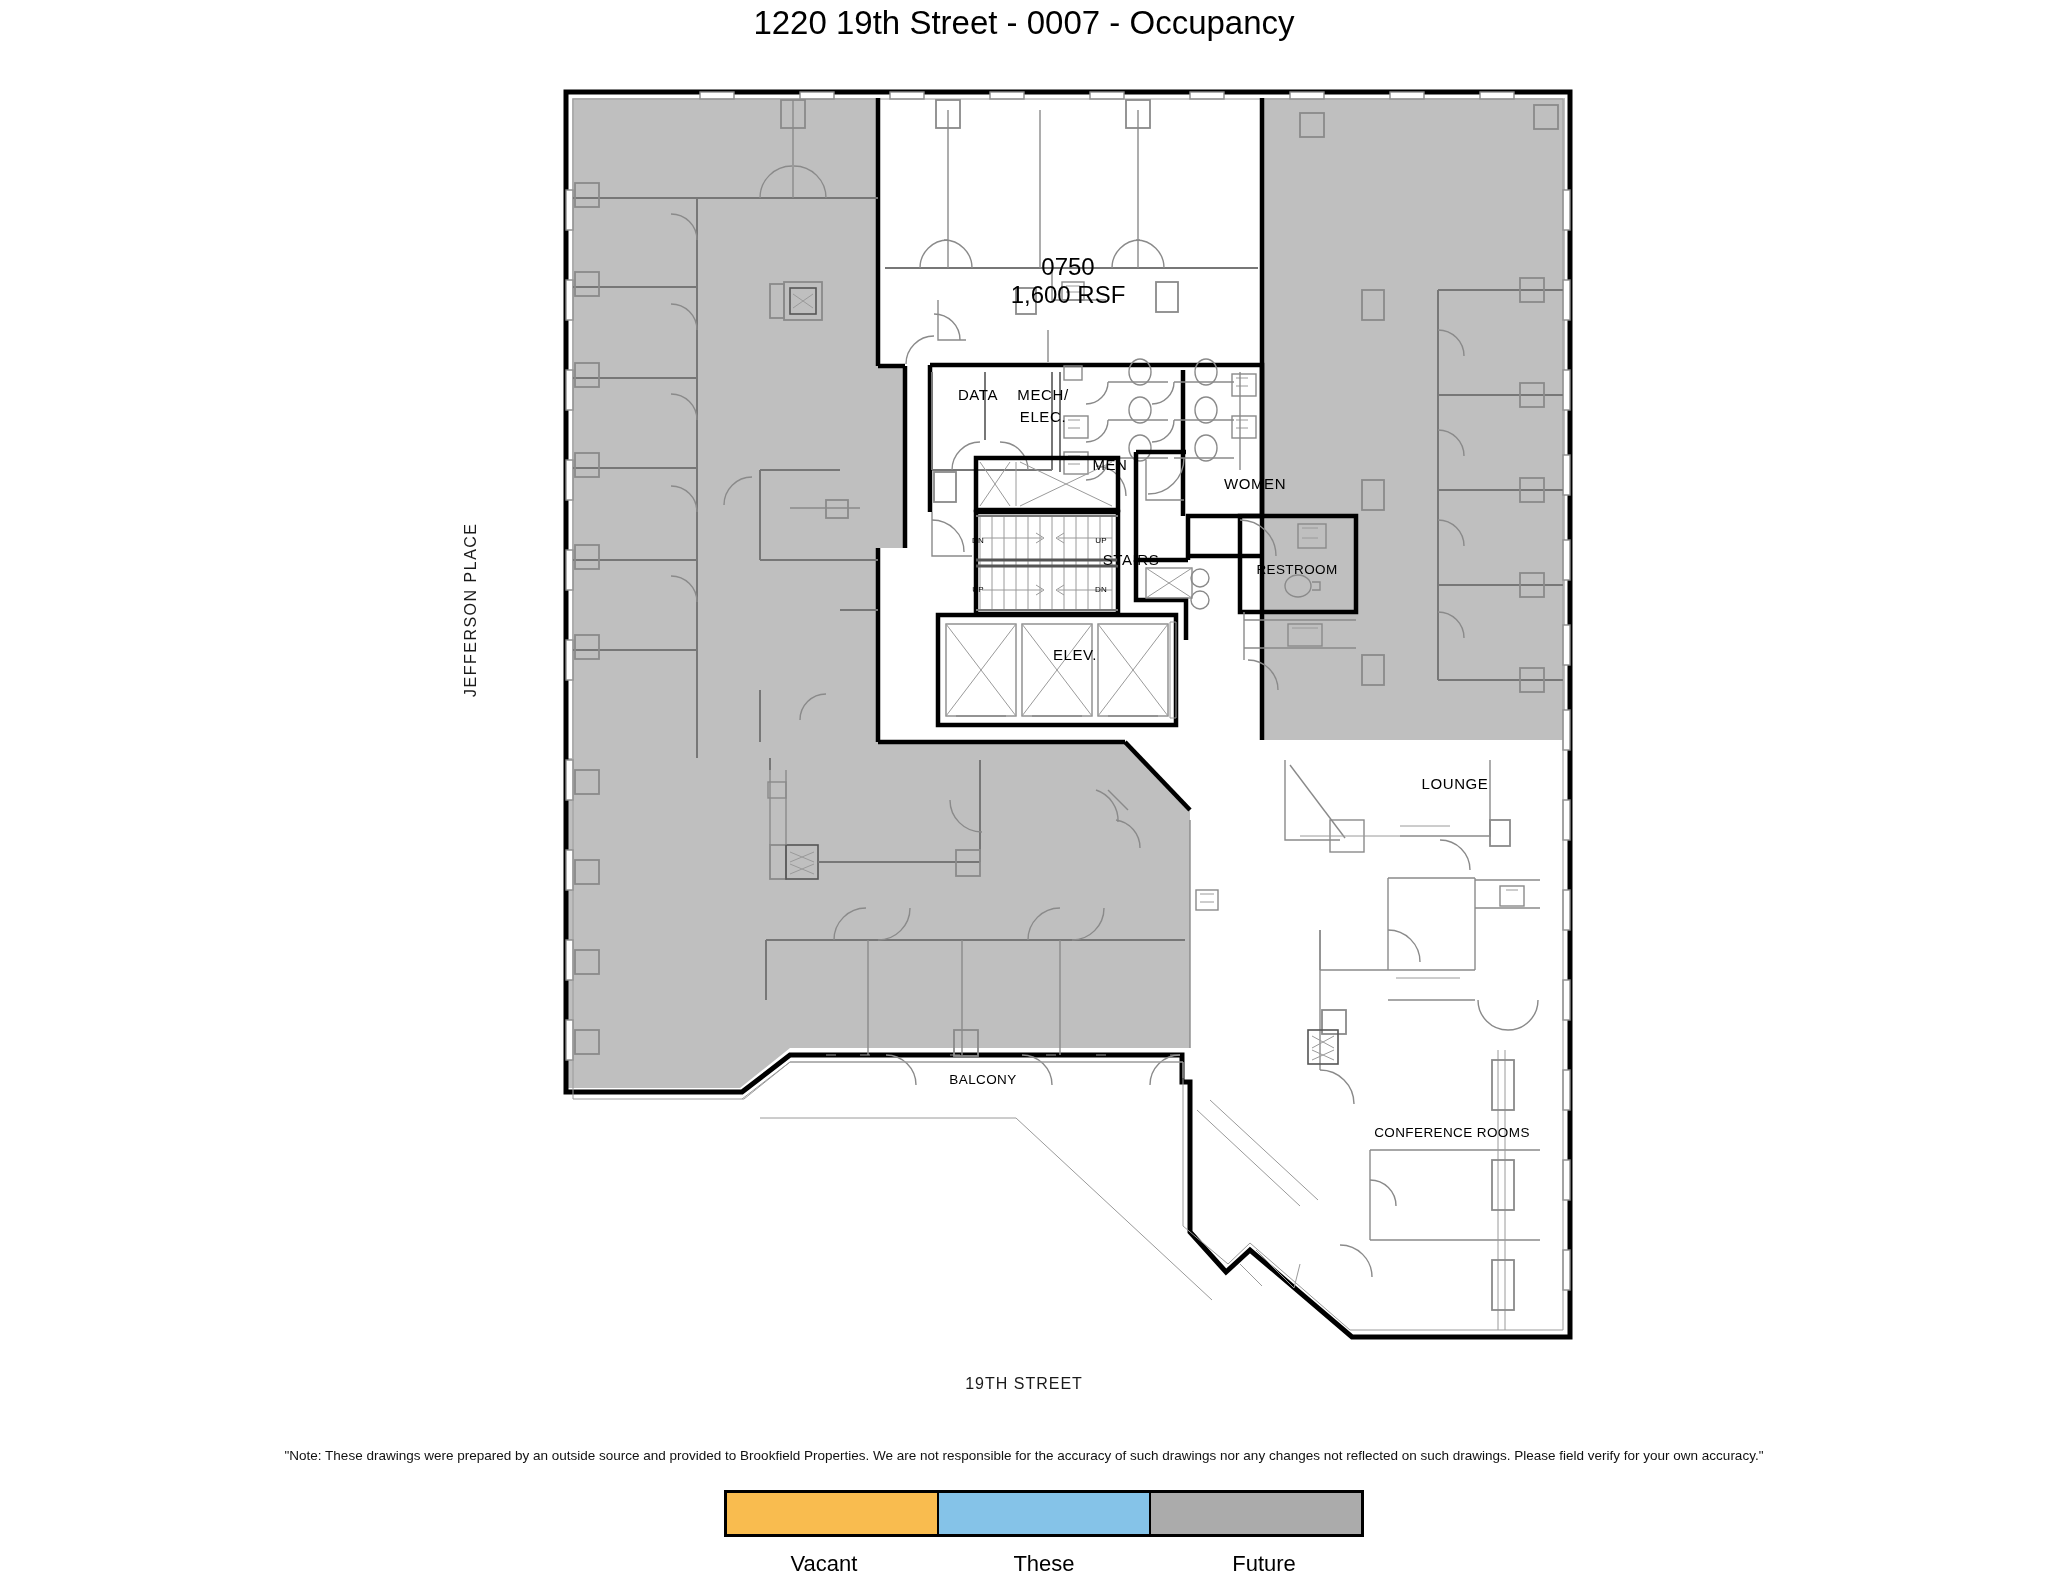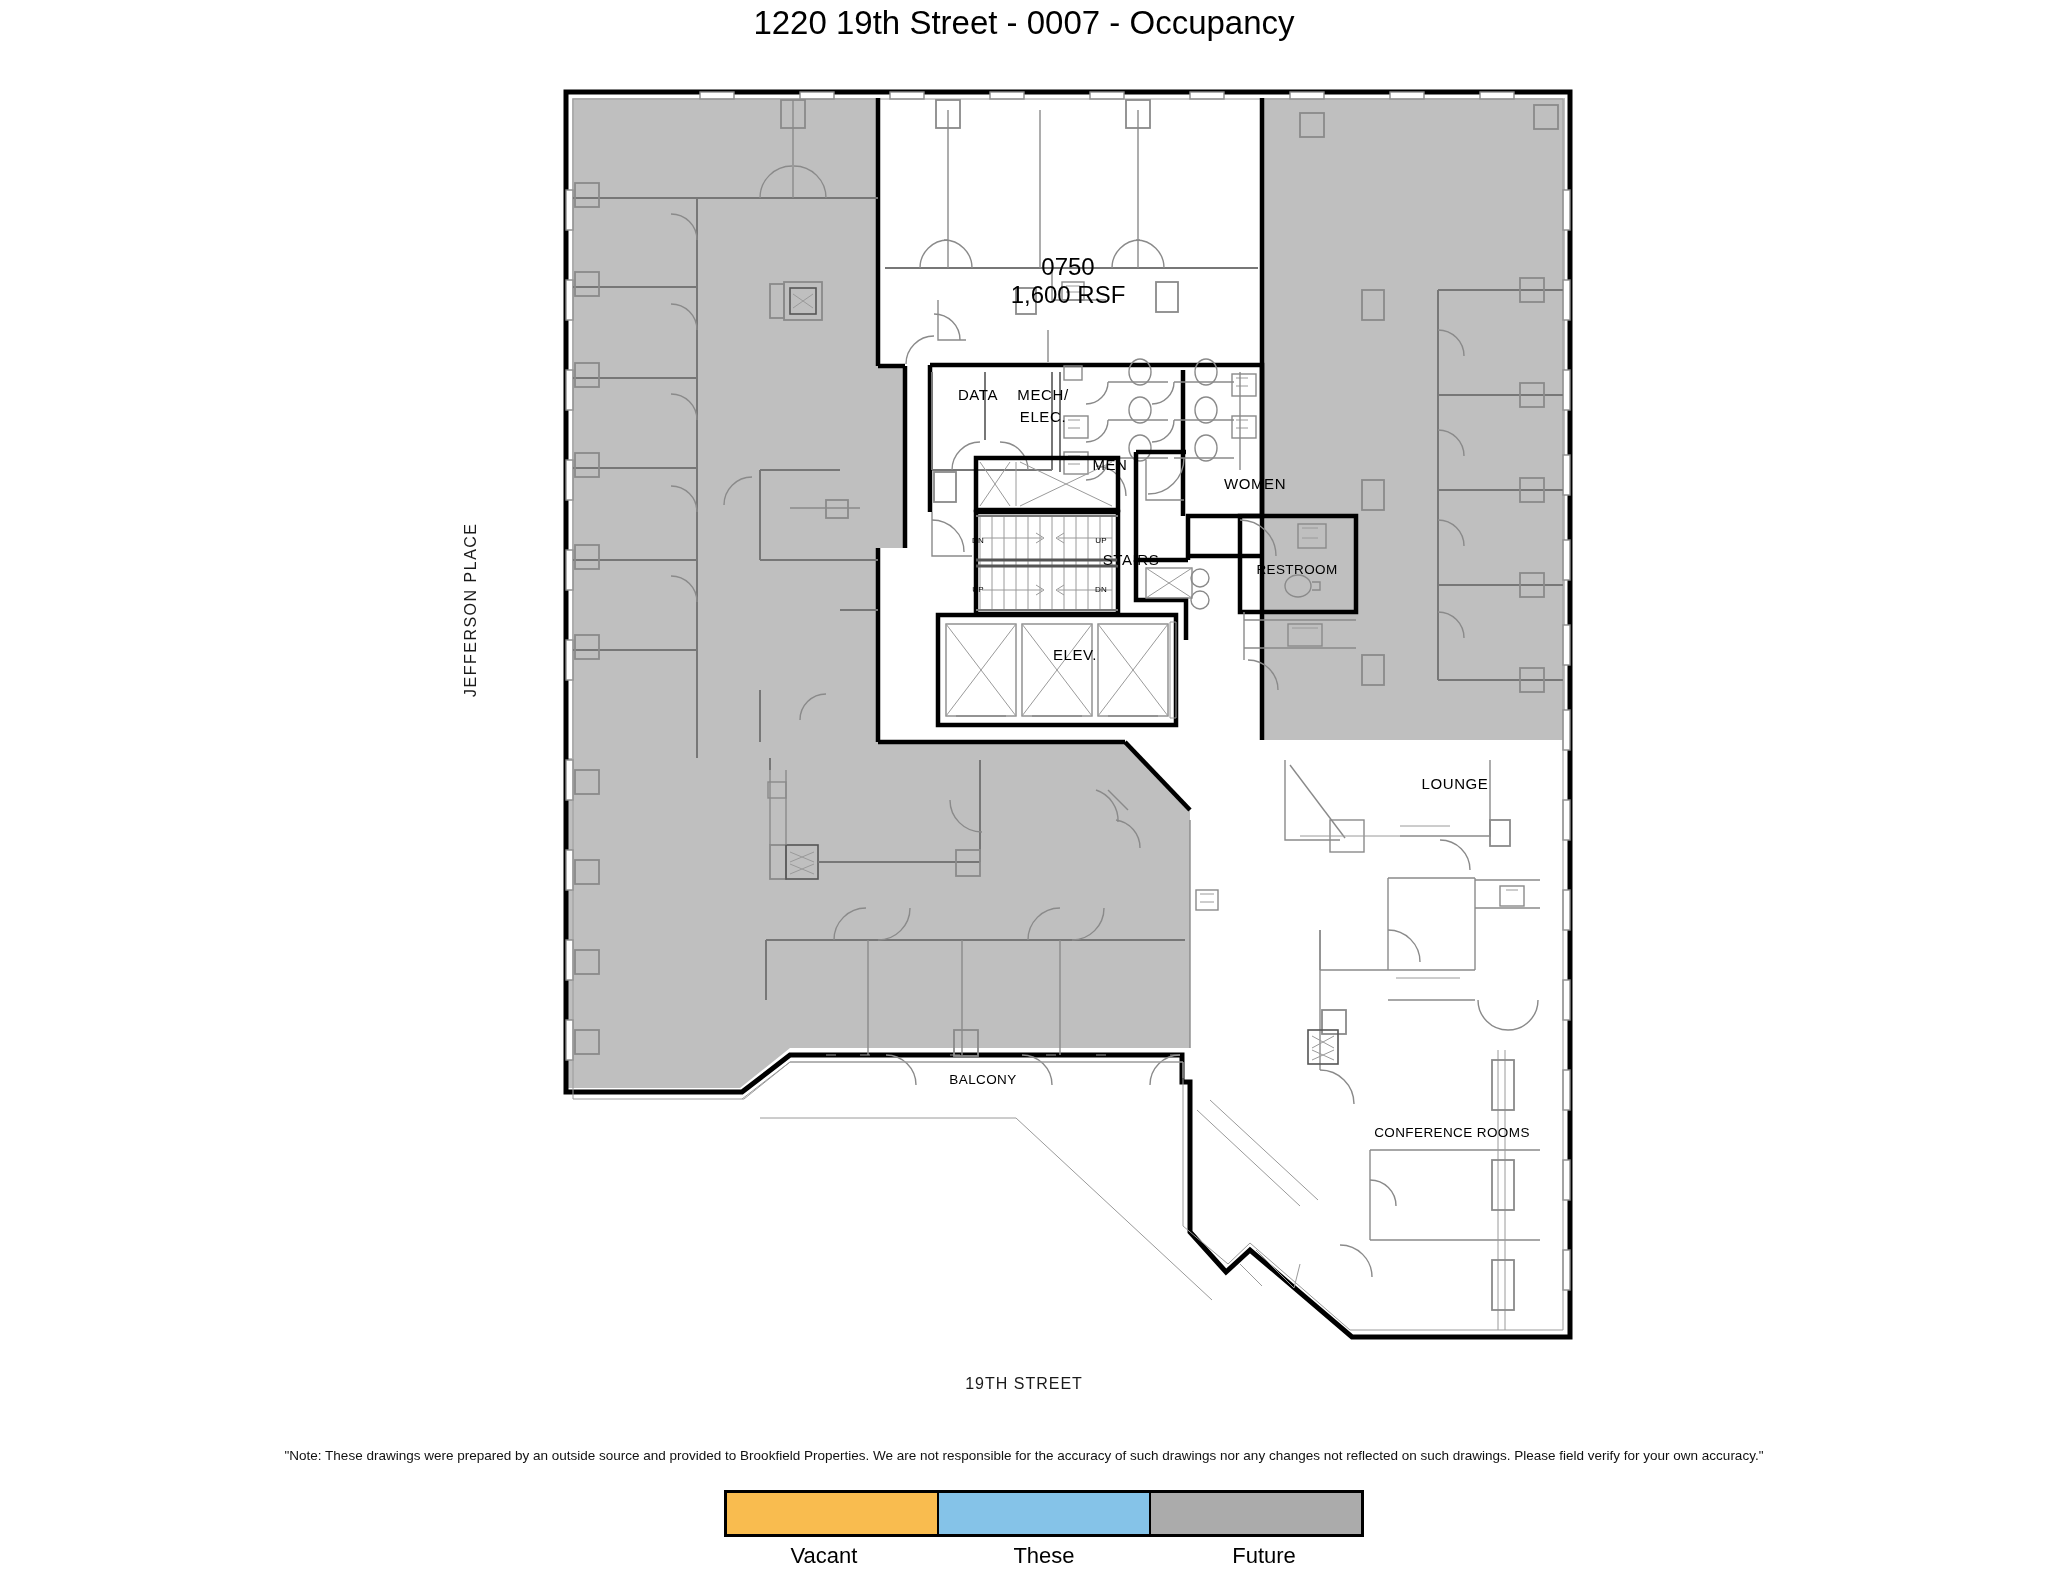--- a/index.html
+++ b/index.html
@@ -69,21 +69,21 @@
     width: 640px;
   }
   #legend-swatches {
     display: flex;
     width: 640px;
     height: 47px;
     border: 3px solid #000;
   }
   .legend-swatch { flex: 1 1 0; height: 100%; border-right: 2px solid #000; }
   .legend-swatch:last-child { border-right: none; }
-  #legend-labels { display: flex; width: 640px; margin-top: 6px; gap: 20px; }
+  #legend-labels { display: flex; width: 640px; margin-top: 14px; gap: 20px; }
   .legend-label {
     flex: 1 1 0;
     text-align: center;
     font-size: 22px;
     color: #000;
   }
 
   
   #floorplan {
     position: absolute;

